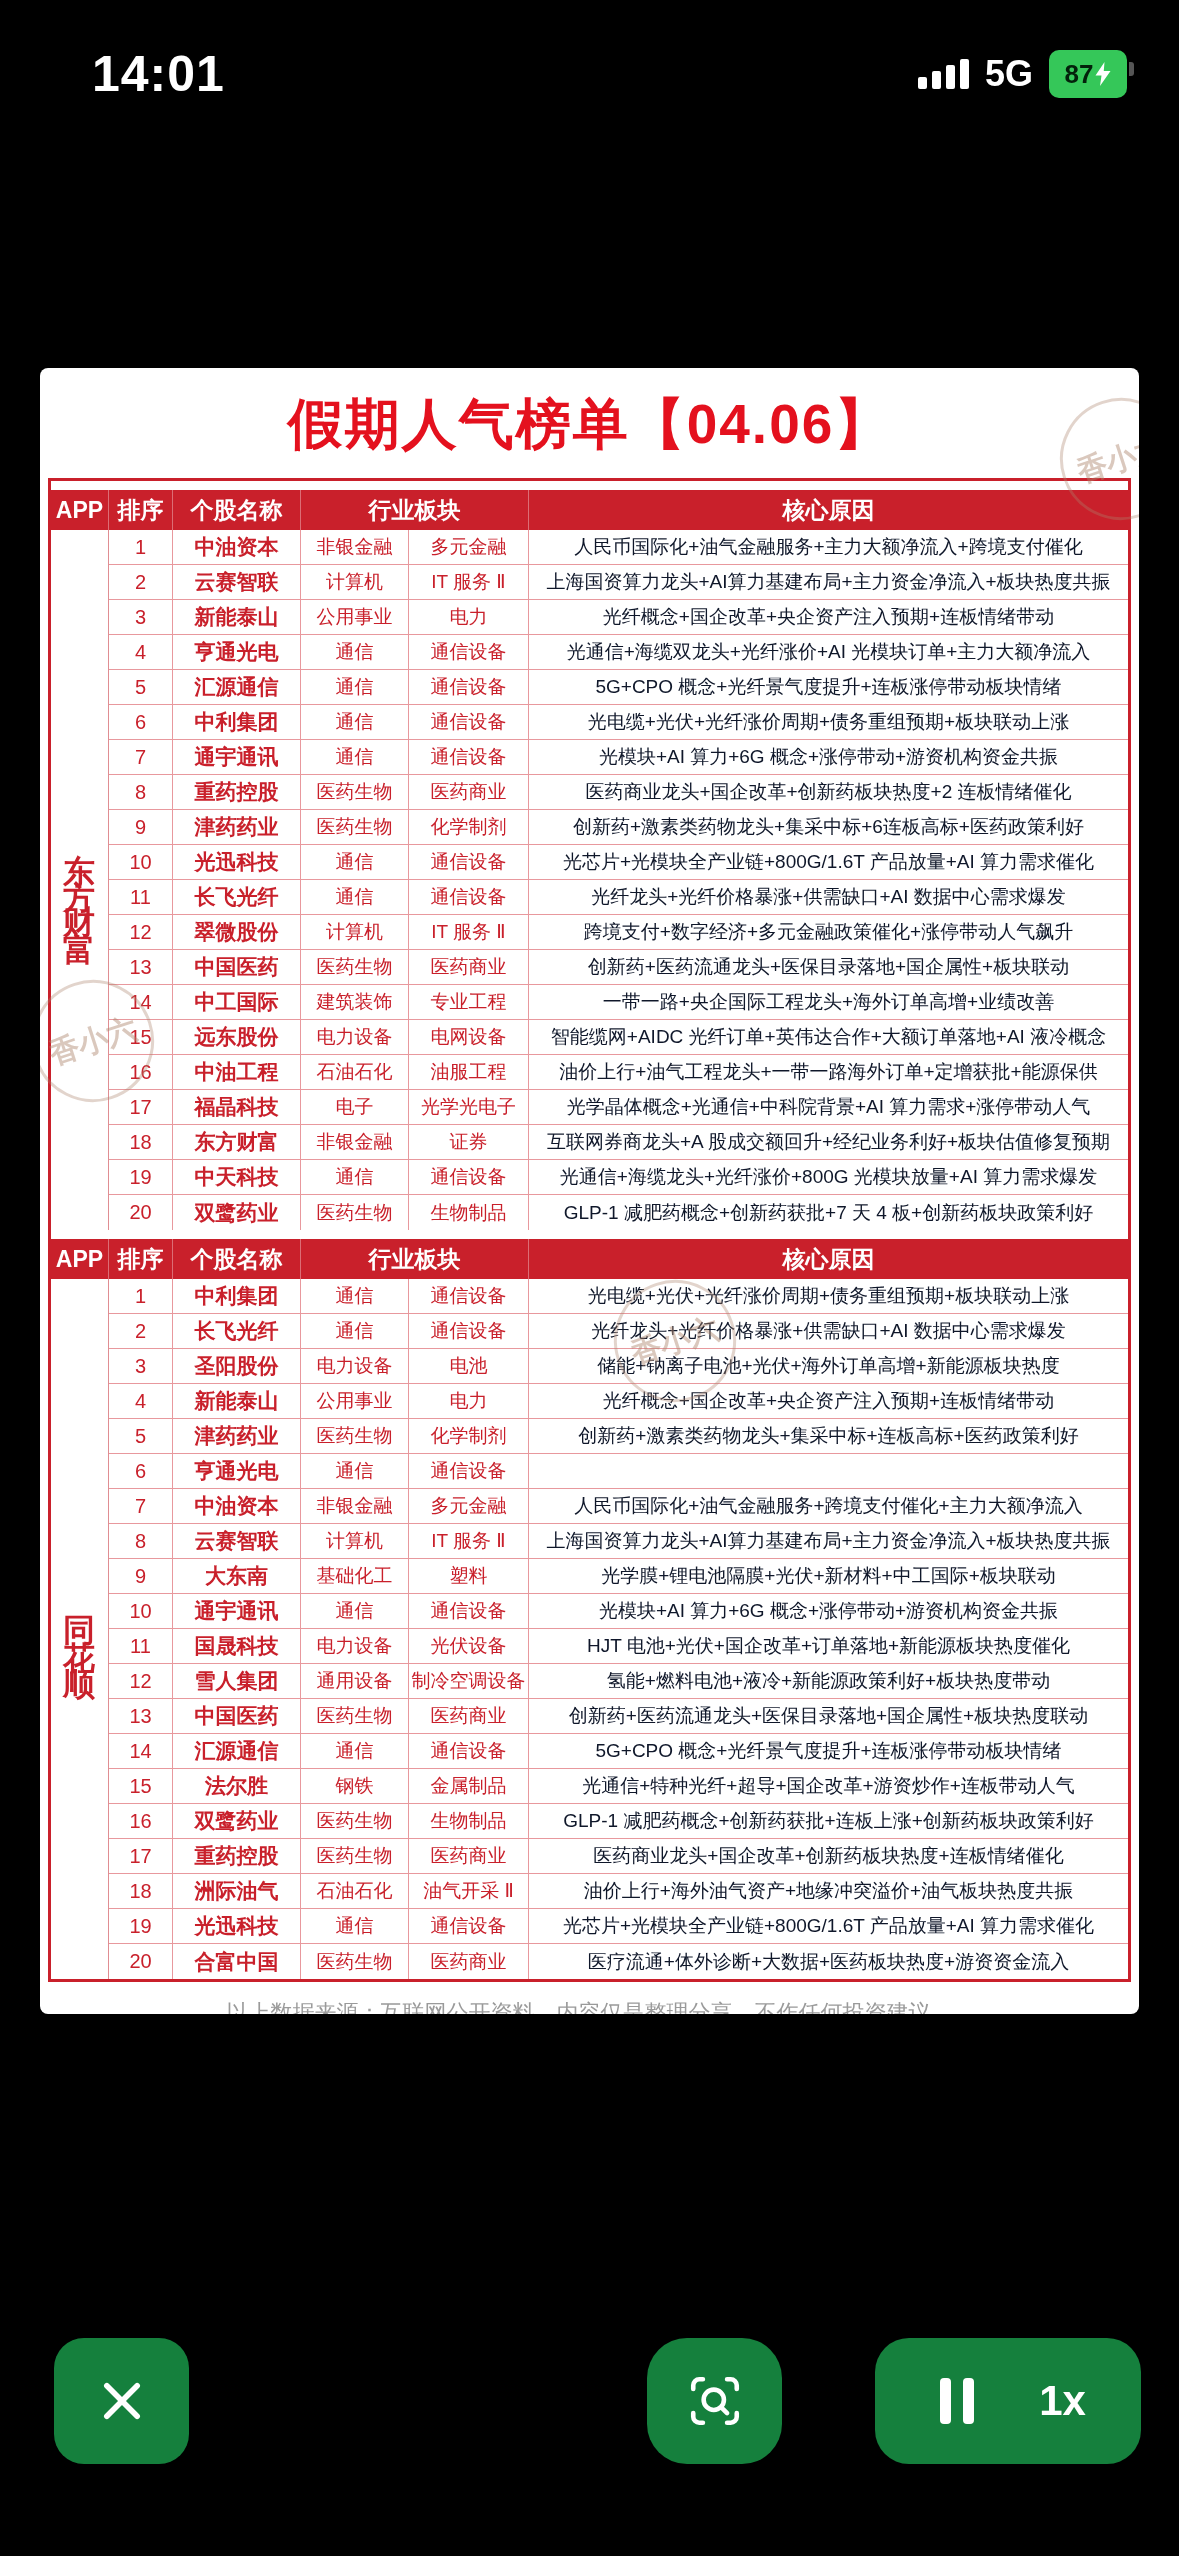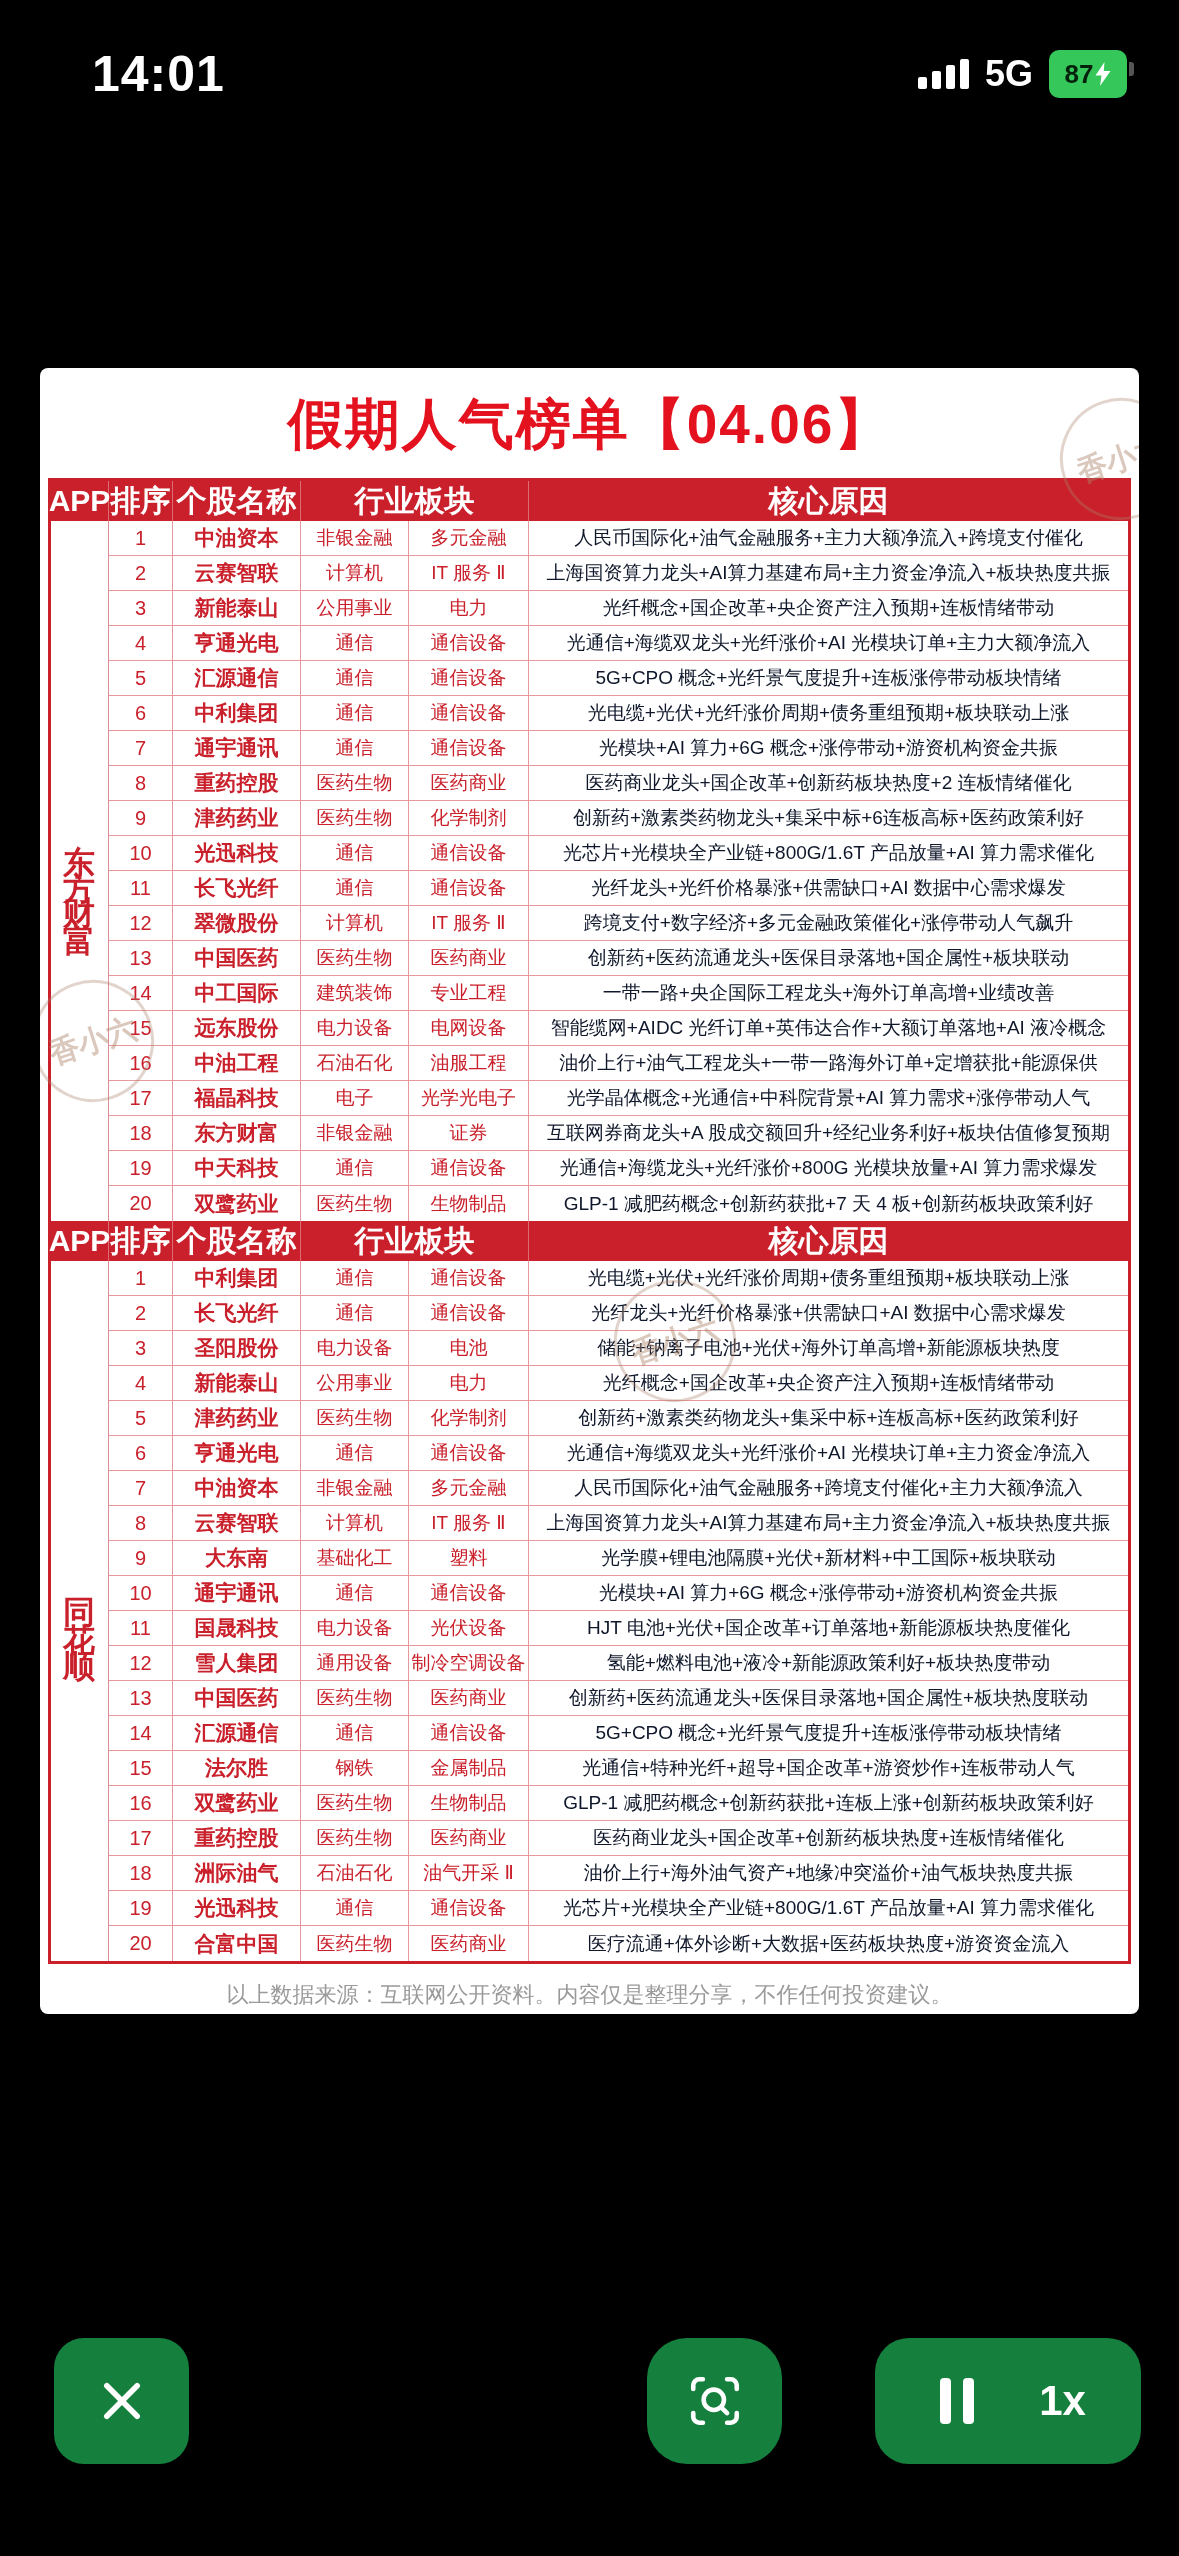--- a/index.html
+++ b/index.html
@@ -21,21 +21,21 @@
     display:flex; align-items:center; justify-content:center; color:#03210b; font-weight:700; font-size:26px; }
   .battery .cap { position:absolute; right:-7px; top:12px; width:5px; height:14px; background:#555; border-radius:0 3px 3px 0; }
   .bolt-svg { margin-left:2px; }
 
   
   .poster { position:absolute; top:368px; left:40px; width:1099px; height:1646px;
     background:#fff; border-radius:8px; padding:14px 8px 0; overflow:hidden; }
   .title { color:#e4111e; text-align:center; font-size:55px; font-weight:900; letter-spacing:2px; margin:6px 0 16px; white-space:nowrap; }
 
   .grid { border:3px solid #c9202b; }
-  .thead { display:flex; background:#c9202b; color:#fff; font-weight:700; font-size:30px; height:40px; align-items:stretch; text-align:center; }
+  .thead { display:flex; background:#c9202b; color:#fff; font-weight:700; font-size:23px; height:40px; align-items:stretch; text-align:center;margin-top:9px; }
   .th { display:flex; align-items:center; justify-content:center; border-right:1px solid rgba(255,255,255,.35); white-space:nowrap; }
   .th-app { width:58px; } .th-rank { width:64px; } .th-name { width:128px; } .th-ind { width:228px; }
   .th-reason { flex:1; border-right:none; }
 
   .tbody { display:flex; }
   .app-cell { width:58px; border-right:1px solid #e08d92; display:flex; align-items:center; justify-content:center;
     color:#c9202b; font-weight:800; font-size:32px; writing-mode:vertical-rl; text-orientation:upright; letter-spacing:26px; }
   .rows { flex:1; display:flex; flex-direction:column; }
   .row { display:flex; height:35px; border-bottom:1px solid #e8989d; align-items:stretch; background:#fff; }
   .rows .row:last-child { border-bottom:none; }
@@ -315,21 +315,20 @@
     <div class="td td-ind1">医药生物</div>
     <div class="td td-ind2">化学制剂</div>
     <div class="td td-reason">创新药+激素类药物龙头+集采中标+连板高标+医药政策利好</div>
   </div>
 
   <div class="row">
     <div class="td td-rank">6</div>
     <div class="td td-name">亨通光电</div>
     <div class="td td-ind1">通信</div>
     <div class="td td-ind2">通信设备</div>
-    <div class="td td-reason">光通信+海缆双龙头+光纤涨价+AI 光模块订单+主力资金净流入</div>
   </div>
 
   <div class="row">
     <div class="td td-rank">7</div>
     <div class="td td-name">中油资本</div>
     <div class="td td-ind1">非银金融</div>
     <div class="td td-ind2">多元金融</div>
     <div class="td td-reason">人民币国际化+油气金融服务+跨境支付催化+主力大额净流入</div>
   </div>
 

